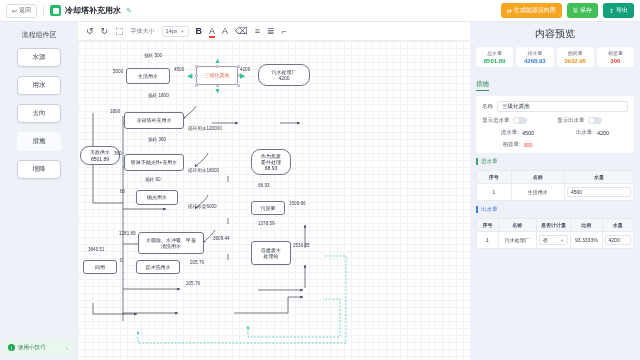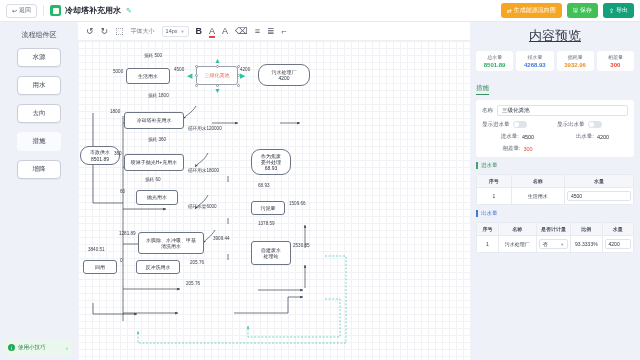--- a/index.html
+++ b/index.html
@@ -116,21 +116,21 @@
     position: absolute; width: 3px; height: 3px; border: 1px solid #8e95a3;
     background: #fff; border-radius: 50%;
   }
   .garrow { position: absolute; color: #2ec4a0; font-size: 7px; line-height: 1; }
 
   
   .right {
     width: 170px; flex: 0 0 170px; background: #eef1f8; padding: 5px 6px;
     overflow: hidden; display: flex; flex-direction: column; gap: 5px;
   }
-  .rp-title { font-size: 13px; color: #343a48; text-align: center; margin-bottom: 1px; text-decoration: underline; }
+  .rp-title { font-size: 10px; color: #343a48; text-align: center; margin-bottom: 1px; }
   .stats { display: flex; gap: 3px; }
   .stat {
     flex: 1; background: #fff; border-radius: 3px; padding: 3px 1px;
     display: flex; flex-direction: column; align-items: center; gap: 2px;
   }
   .stat-l { font-size: 5px; color: #646a78; }
   .stat-v { font-size: 6px; font-weight: bold; }
   .sec-h { font-size: 6.5px; color: #3a8f5e; border-bottom: 1px solid #3a8f5e; display: inline-block; padding-bottom: 1px; }
   .card { background: #fff; border-radius: 3px; padding: 5px 6px; }
   .frow { display: flex; align-items: center; gap: 4px; margin-bottom: 5px; }

